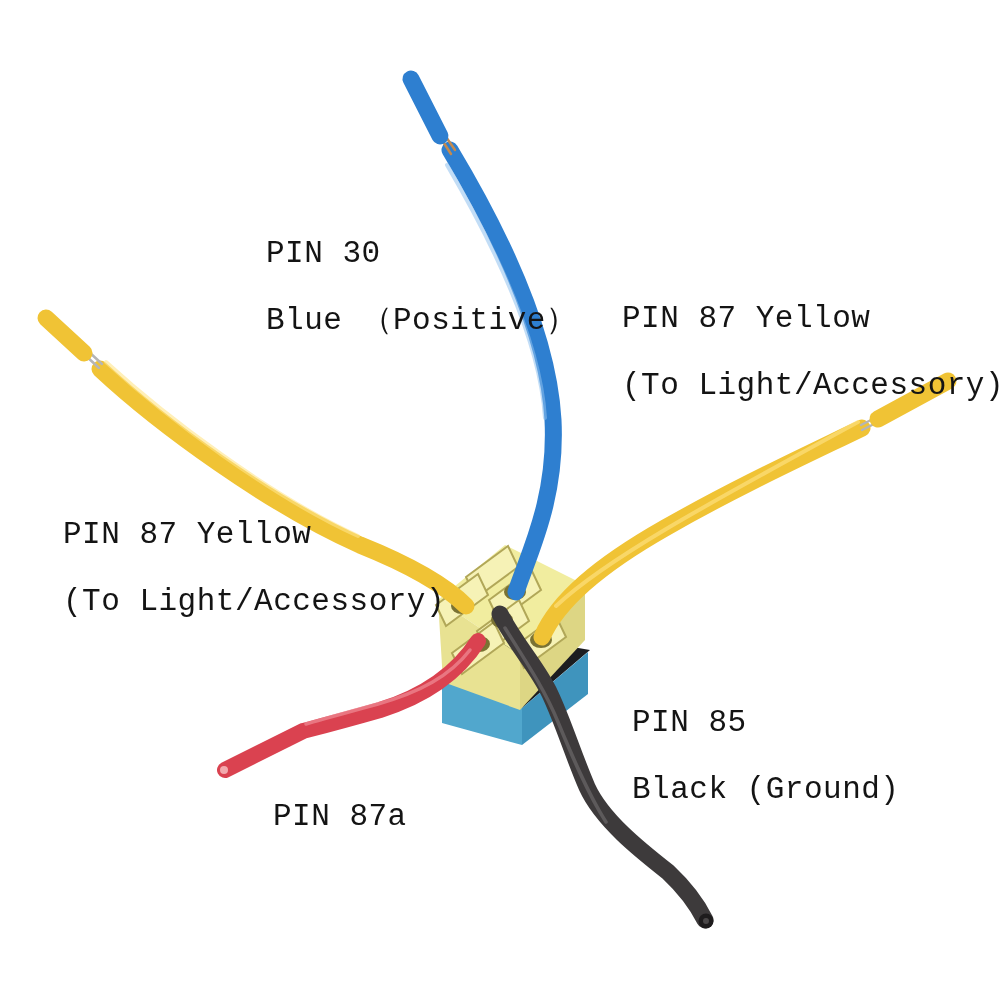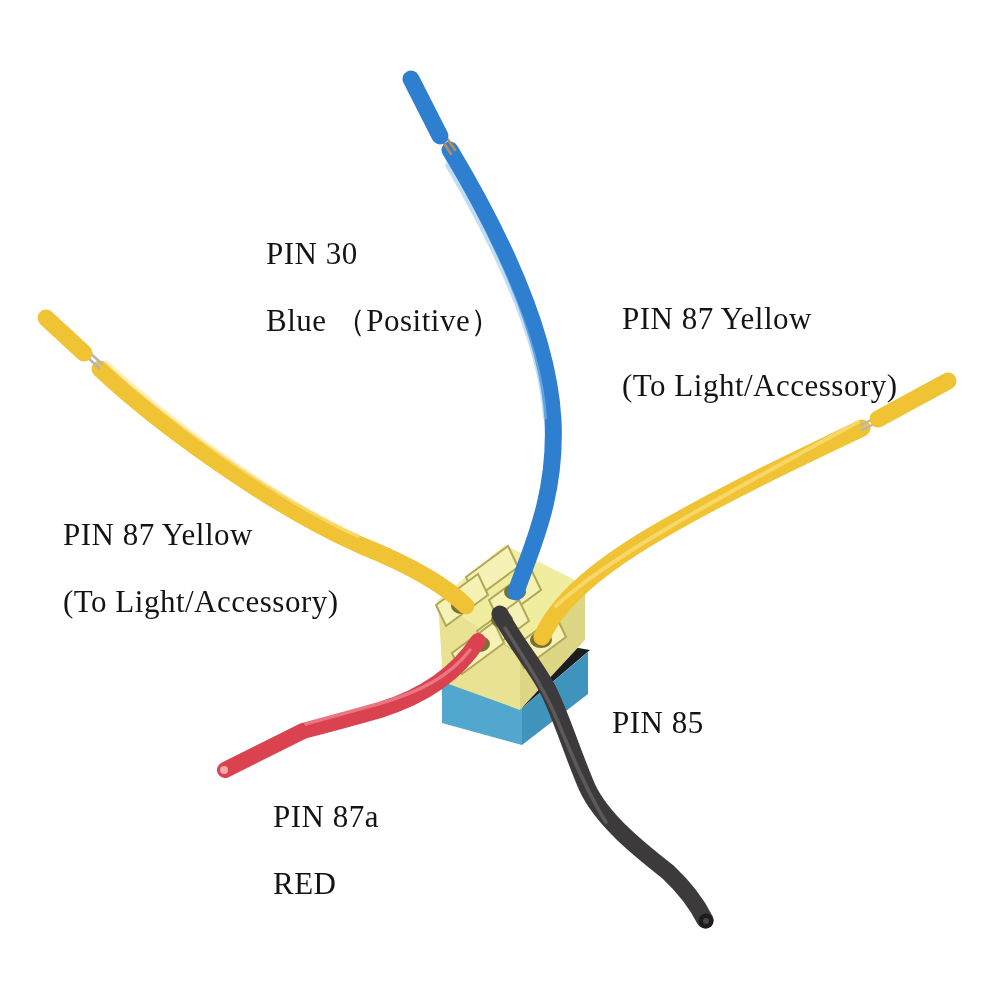--- a/index.html
+++ b/index.html
@@ -6,21 +6,21 @@
     margin: 0;
     padding: 0;
     background: #ffffff;
   }
   .canvas {
     position: relative;
     width: 1000px;
     height: 972px;
     background: #ffffff;
     overflow: hidden;
-    font-family: Liberation Serif, serif;
+    font-family: Liberation Mono, monospace;
   }
   .diagram-svg {
     position: absolute;
     left: 0;
     top: 0;
   }
   .label {
     position: absolute;
     color: #141414;
     font-size: 31px;
@@ -30,21 +30,21 @@
     margin: 0;
     line-height: 40px;
     letter-spacing: 0.5px;
   }
   .label p + p {
     margin-top: 27px;
   }
   .label-pin30       { left: 266px; top: 234px; }
   .label-pin87-right { left: 622px; top: 299px; }
   .label-pin87-left  { left: 63px;  top: 515px; }
-  .label-pin85       { left: 612px; top: 703px; }
+  .label-pin85       { left: 632px; top: 703px; }
   .label-pin87a      { left: 273px; top: 797px; }
 </style>
 </head>
 <body>
 
 <div class="canvas">
 
   <svg class="diagram-svg" width="1000" height="1000" viewBox="0 0 1000 1000">
 
     <g>
@@ -119,20 +119,20 @@
     <p>(To Light/Accessory)</p>
   </div>
 
   <div class="label label-pin87-left">
     <p>PIN 87 Yellow</p>
     <p>(To Light/Accessory)</p>
   </div>
 
   <div class="label label-pin85">
     <p>PIN 85</p>
+    <p>Black (Ground)</p>
   </div>
 
   <div class="label label-pin87a">
     <p>PIN 87a</p>
-    <p>RED</p>
   </div>
 
 </div>
 
 </body></html>

